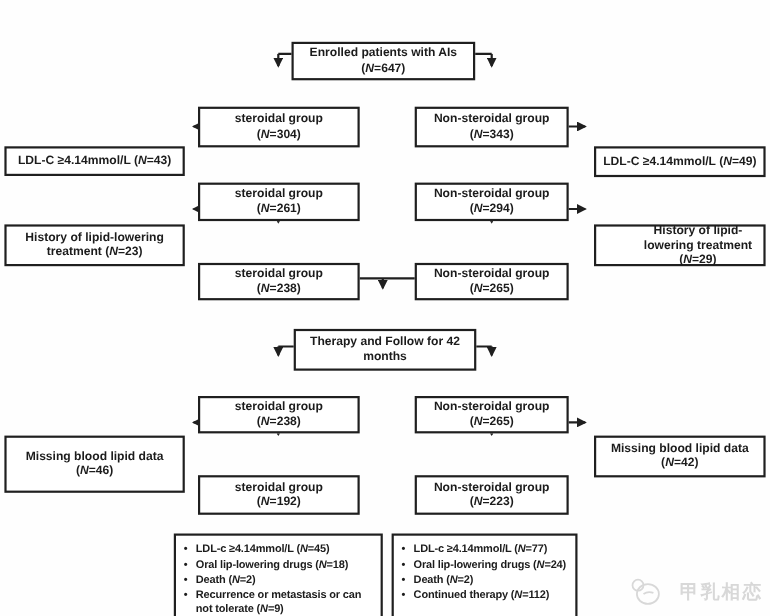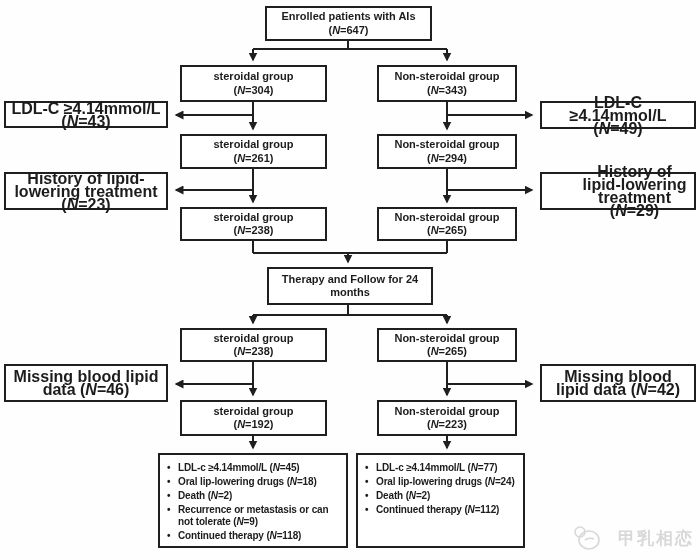--- a/index.html
+++ b/index.html
@@ -24,22 +24,23 @@
     color: #1c1c1c;
     font-weight: bold;
     font-size: 11px;
     line-height: 13.5px;
     display: flex;
     flex-direction: column;
     align-items: center;
     justify-content: center;
     text-align: center;
     padding: 2px 4px;
-  }
-  .box.side { font-size: 16px; line-height: 13px; }
+    margin-top: 32px;
+  }
+  .box.side { font-size: 11px; line-height: 13px; }
   .box.out-box {
     align-items: flex-start;
     justify-content: flex-start;
     text-align: left;
     padding: 5px 4px 4px 4px;
     font-size: 10px;
     line-height: 12.5px;
     letter-spacing: -0.15px;
   }
   .out-box ul { margin: 0; padding: 0; list-style: none; }
@@ -148,33 +149,33 @@
   <div class="box" style="left:180px; top:207px; width:147px; height:34px;">
     <span>steroidal group</span>
     <span>(<i>N</i>=238)</span>
   </div>
   <div class="box" style="left:377px; top:207px; width:140px; height:34px;">
     <span>Non-steroidal group</span>
     <span>(<i>N</i>=265)</span>
   </div>
 
   <div class="box" style="left:267px; top:267px; width:166px; height:38px;">
-    <span>Therapy and Follow for 24 months</span>
+    <span>Therapy and Follow for 42 months</span>
   </div>
 
   <div class="box" style="left:180px; top:328px; width:147px; height:34px;">
     <span>steroidal group</span>
     <span>(<i>N</i>=238)</span>
   </div>
   <div class="box" style="left:377px; top:328px; width:140px; height:34px;">
     <span>Non-steroidal group</span>
     <span>(<i>N</i>=265)</span>
   </div>
 
-  <div class="box side" style="left:4px; top:364px; width:164px; height:38px;">
+  <div class="box side" style="left:4px; top:364px; width:164px; height:52px;">
     <span>Missing blood lipid data (<i>N</i>=46)</span>
   </div>
   <div class="box side" style="left:540px; top:364px; width:156px; height:38px;align-items:center;">
     <span>Missing blood lipid data (<i>N</i>=42)</span>
   </div>
 
   <div class="box" style="left:180px; top:400px; width:147px; height:36px;">
     <span>steroidal group</span>
     <span>(<i>N</i>=192)</span>
   </div>

